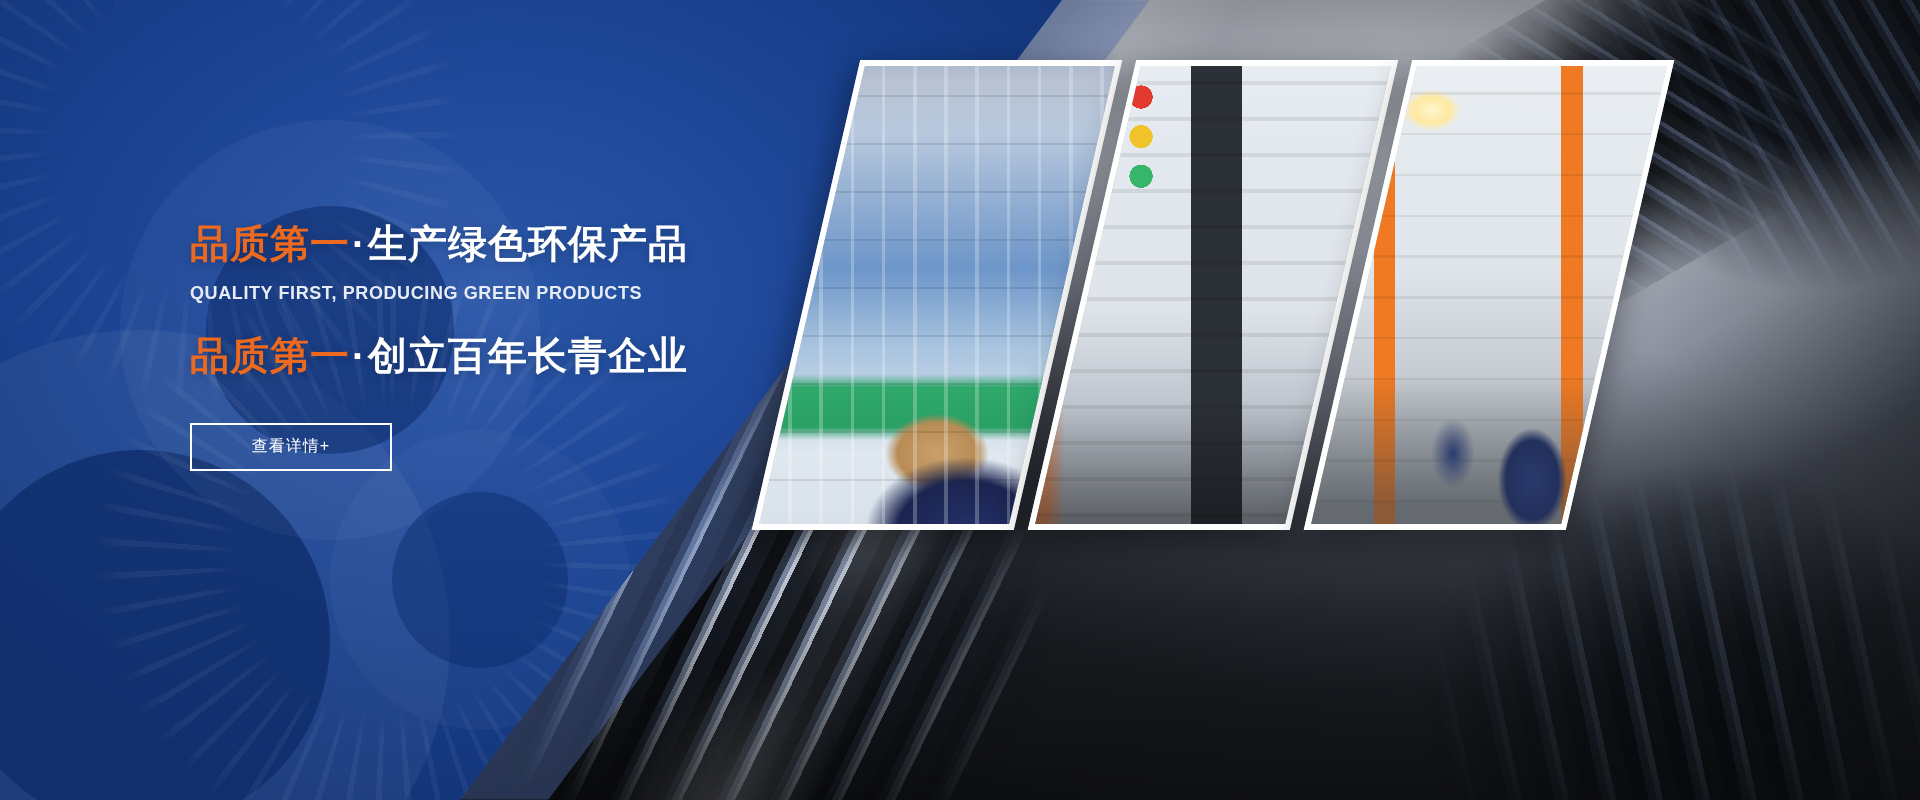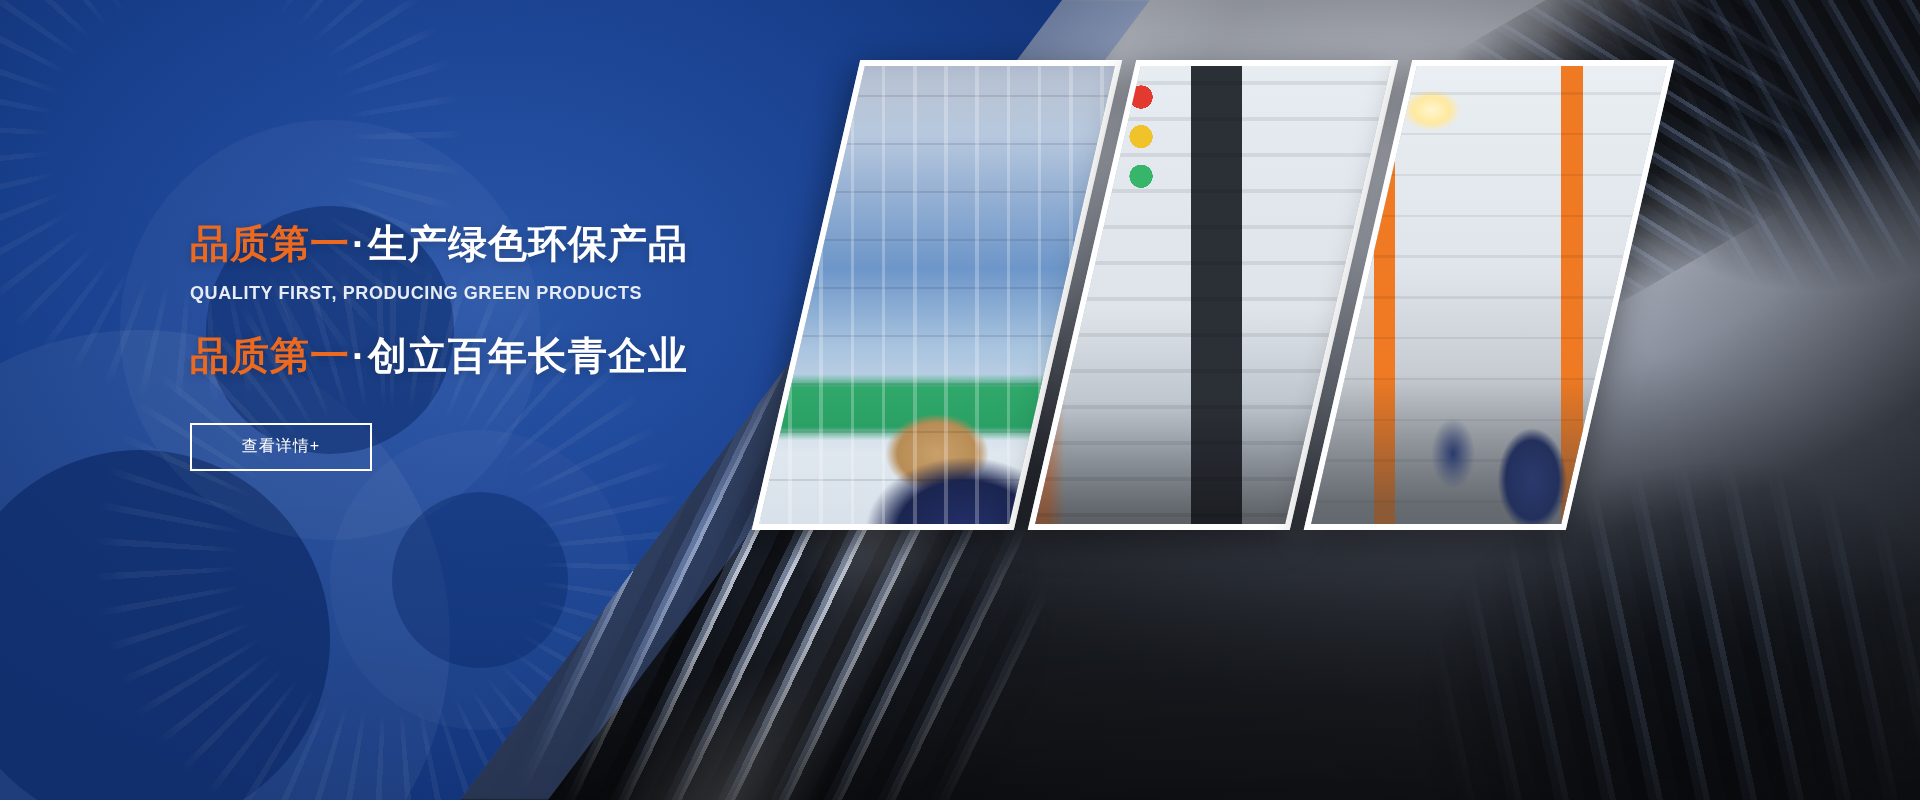--- a/index.html
+++ b/index.html
@@ -147,21 +147,21 @@
   .head .dot{color:#ffffff;padding:0 2px;}
   .sub{
     margin-top:17px;
     font-size:18px;font-weight:700;letter-spacing:.6px;
     color:#e7ecf5;white-space:nowrap;
   }
   .gap{height:30px;}
   .cta{
     display:inline-flex;align-items:center;justify-content:center;
     margin-top:44px;
-    width:182px;height:48px;
+    width:202px;height:48px;
     border:2px solid #ffffff;
     color:#ffffff;font-size:16px;letter-spacing:1px;
     background:transparent;cursor:pointer;
     font-family:"Liberation Sans","DejaVu Sans",sans-serif;
   }
 
   
   .panels{position:absolute;left:0;top:0;width:1920px;height:800px;}
   .pano{
     position:absolute;

